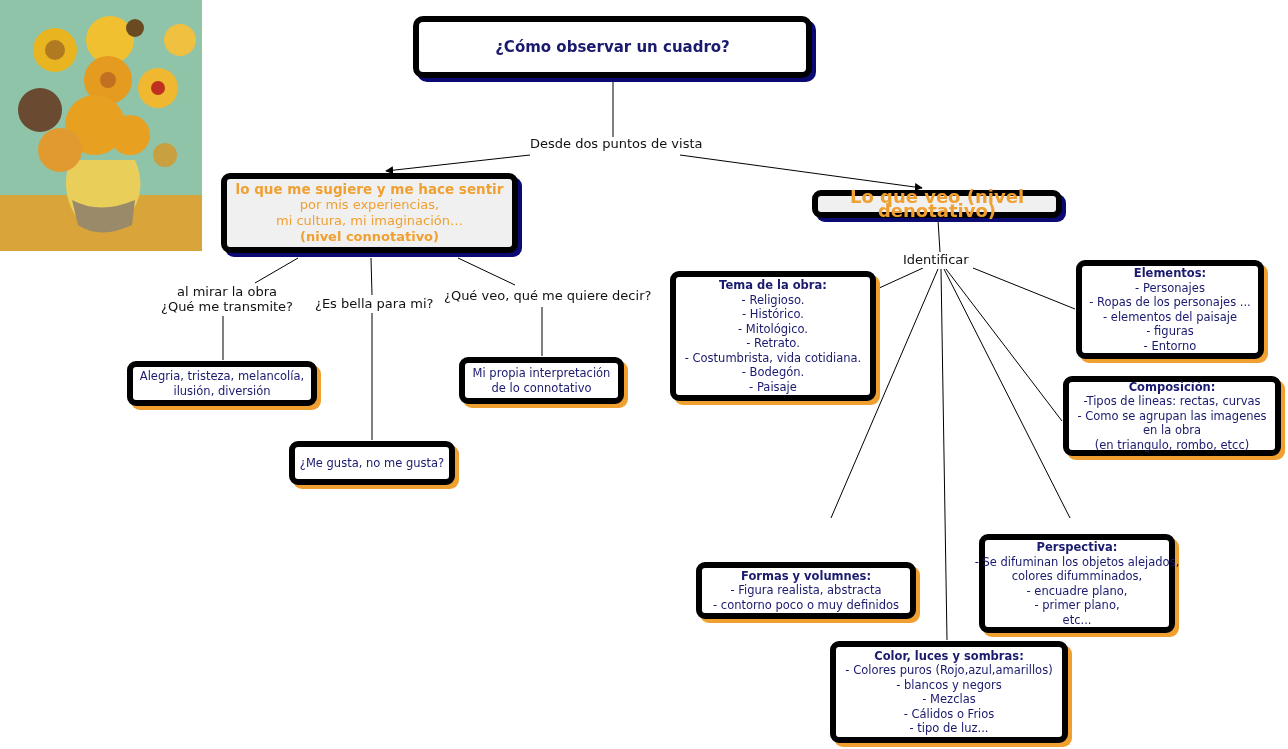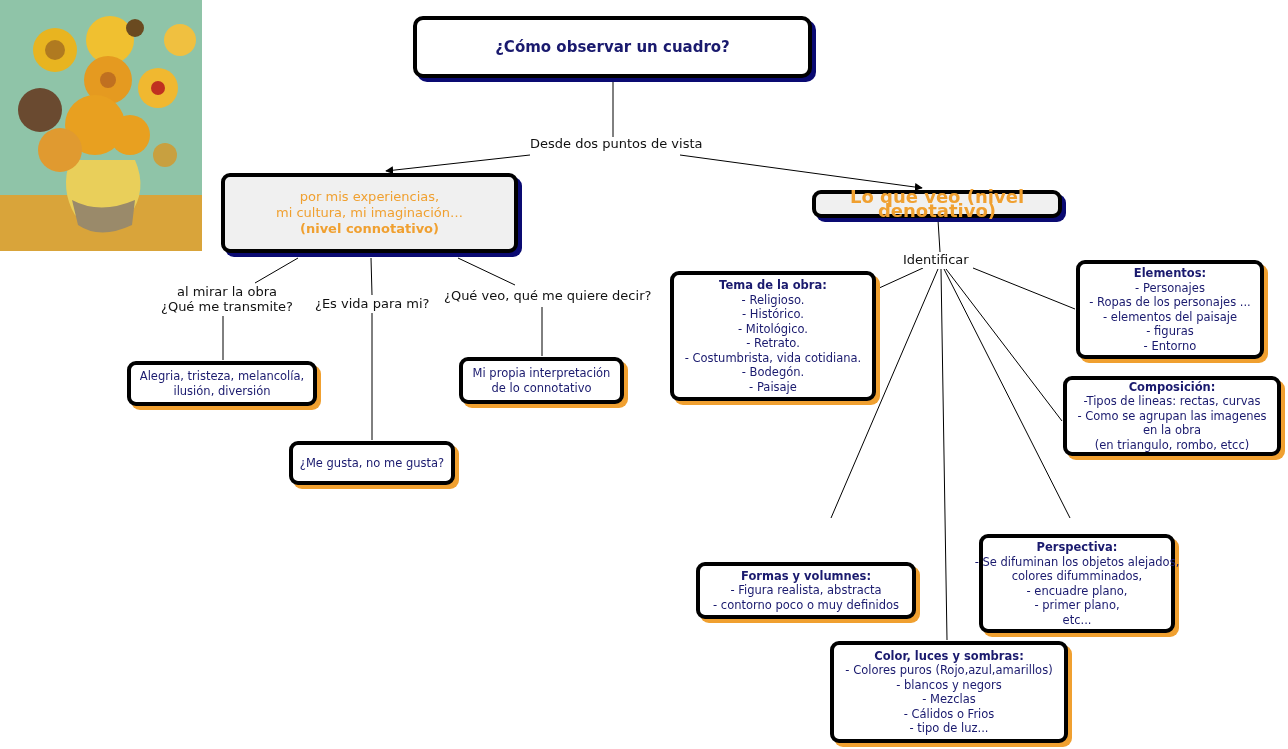--- a/index.html
+++ b/index.html
@@ -1,20 +1,20 @@
 <!DOCTYPE html>
 <html><head>
 <meta charset="utf-8">
 <style>
   html, body { margin:0; padding:0; background:#ffffff; }
   body { width:1288px; height:749px; position:relative; overflow:hidden;
          font-family:"DejaVu Sans", "Liberation Sans", sans-serif; }
   #lines { position:absolute; left:0; top:0; width:1288px; height:749px; }
   .node { position:absolute; box-sizing:border-box; background:#ffffff;
-          border:4px solid #000000; border-radius:9px; text-align:center;
+          border:6px solid #000000; border-radius:9px; text-align:center;
           color:#1a1a6e; font-size:11.5px; line-height:14.5px;
           display:flex; flex-direction:column; justify-content:center; align-items:center; }
   .shadow-navy { box-shadow:4px 4px 0 #0a0a72; }
   .shadow-orange { box-shadow:4px 4px 0 #f0a030; }
   .node .ttl { font-weight:bold; }
   .node .ln { white-space:nowrap; }
   .label { position:absolute; font-size:13px; line-height:14.5px; color:#111; text-align:center;
            background:#fff; white-space:nowrap; }
   .painting { position:absolute; left:0; top:0; width:202px; height:251px; overflow:hidden; }
 </style>
@@ -73,24 +73,25 @@
 <div class="node shadow-navy" style="left:413px;top:16px;width:399px;height:62px;border-radius:10px;">
   <span class="ttl" style="font-size:15px;">¿Cómo observar un cuadro?</span>
 </div>
 
 <div class="label" style="left:530px;top:137px;">Desde dos puntos de vista</div>
 <div class="label" style="left:903px;top:253px;">Identificar</div>
 <div class="label" style="left:161px;top:285px;">
   <div>al mirar la obra</div>
   <div>¿Qué me transmite?</div>
 </div>
-<div class="label" style="left:315px;top:297px;">¿Es vida para mi?</div>
+<div class="label" style="left:315px;top:297px;">¿Es bella para mi?</div>
 <div class="label" style="left:444px;top:289px;">¿Qué veo, qué me quiere decir?</div>
 
 <div class="node shadow-navy" style="left:221px;top:173px;width:297px;height:80px;background:#f0f0f0;color:#f0a030;font-size:13px;line-height:16px;">
+  <div class="ttl ln" style="font-size:13.5px;">lo que me sugiere y me hace sentir</div>
   <div class="ln">por mis experiencias,</div>
   <div class="ln">mi cultura, mi imaginación…</div>
   <div class="ttl ln">(nivel connotativo)</div>
 </div>
 
 <div class="node shadow-navy" style="left:812px;top:190px;width:250px;height:28px;background:#f0f0f0;color:#f0a030;">
   <span class="ttl" style="font-size:18px;">Lo que veo (nivel denotativo)</span>
 </div>
 
 <div class="node shadow-orange" style="left:127px;top:361px;width:190px;height:45px;">

